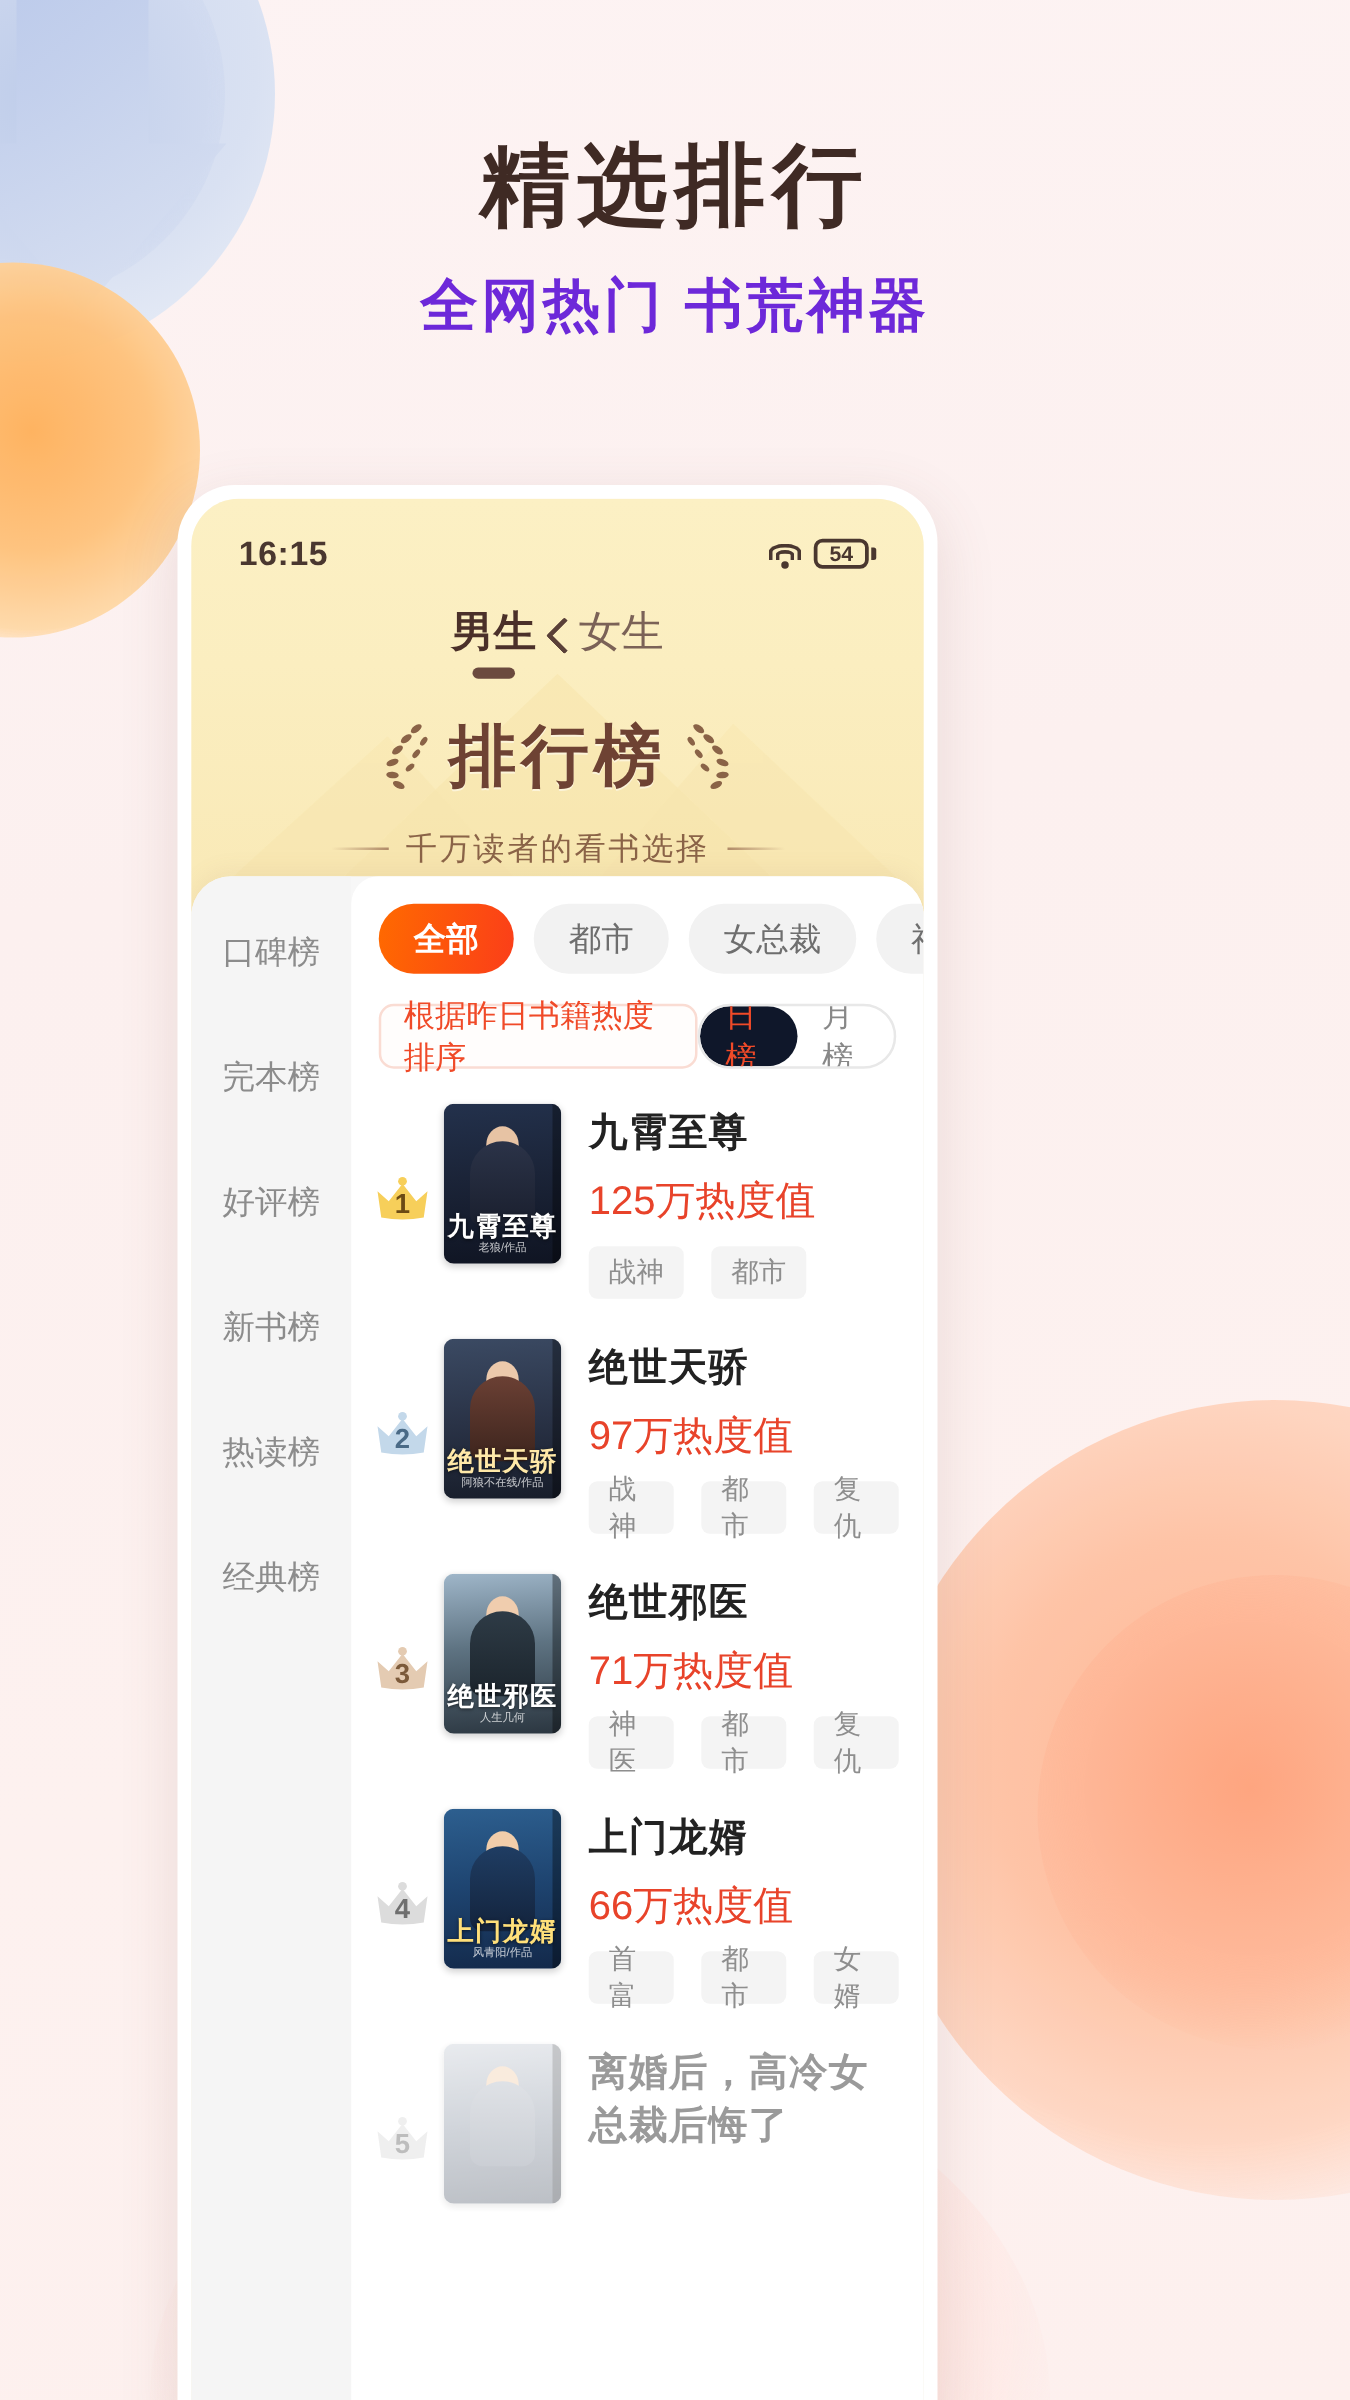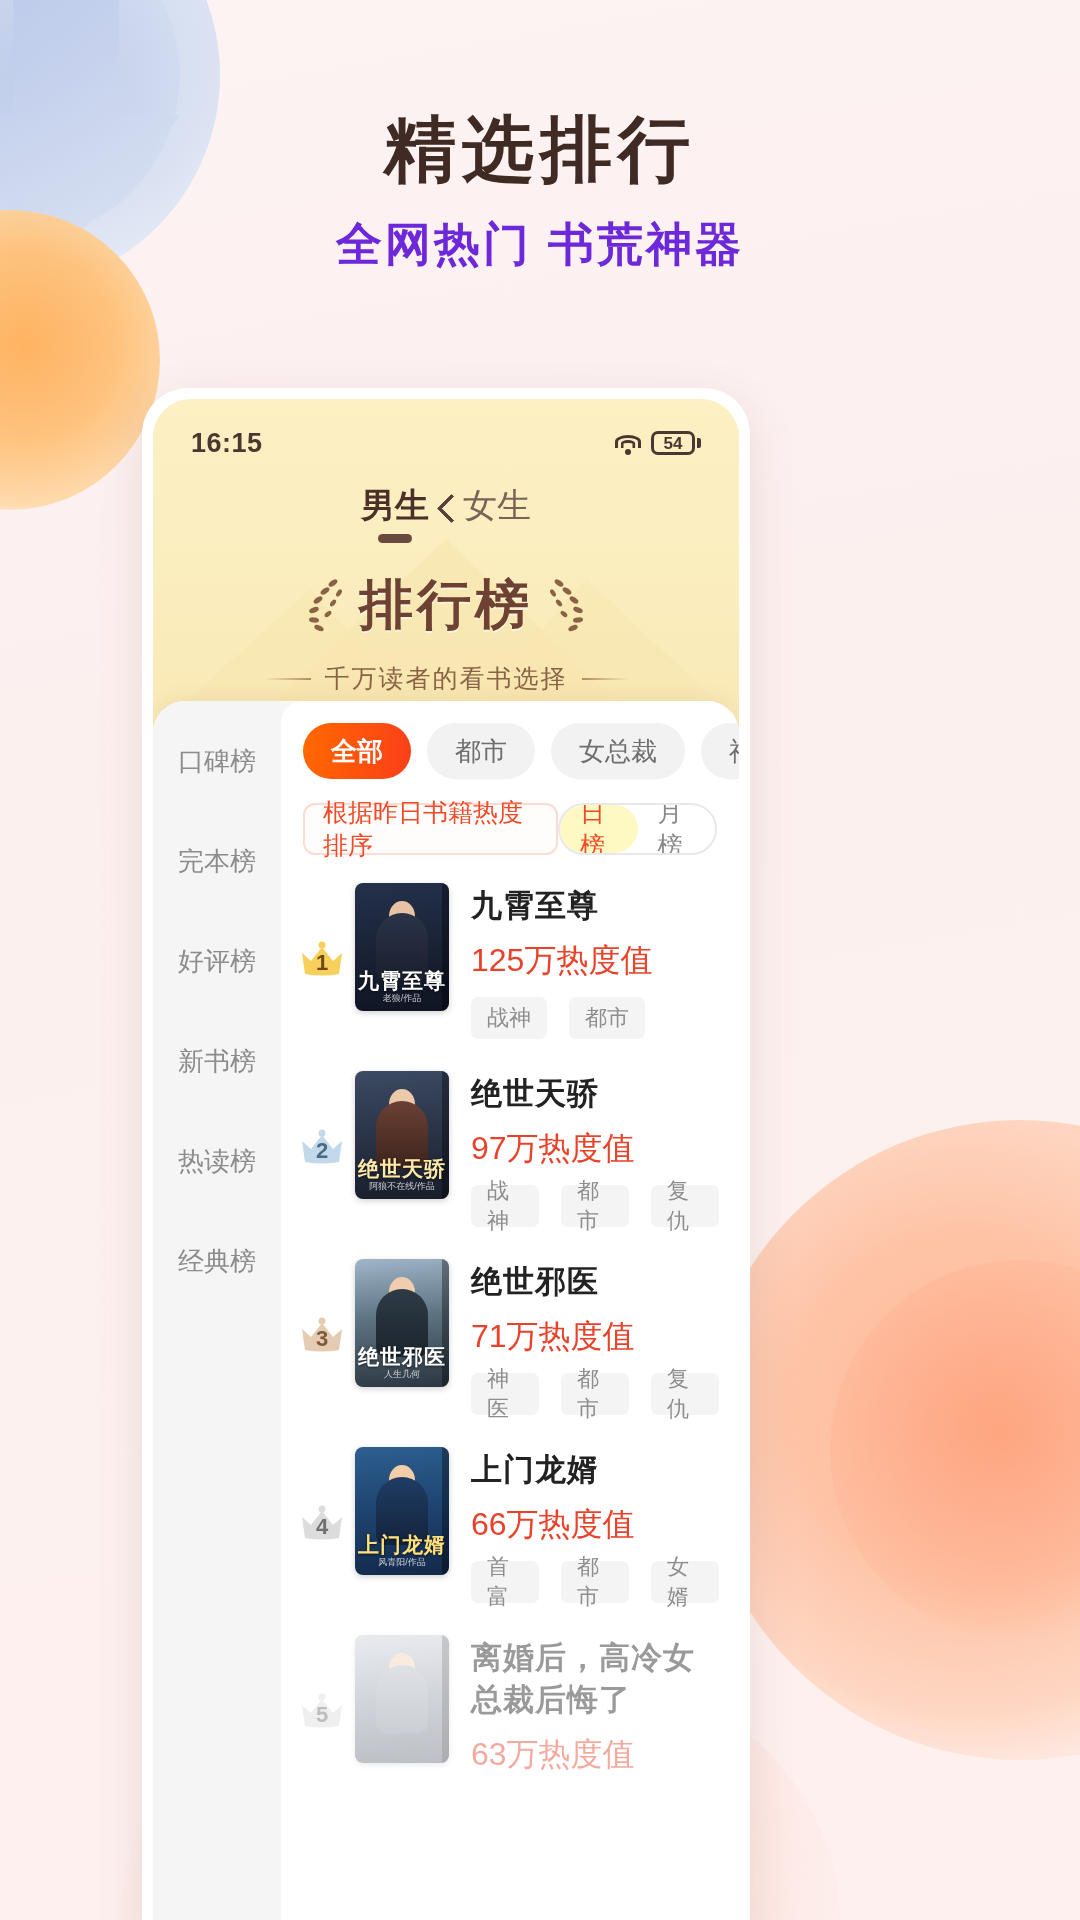--- a/index.html
+++ b/index.html
@@ -184,21 +184,21 @@
     height:52px; padding:0 18px; border:2px solid #fadcd3; border-radius:12px;
     display:flex; align-items:center; font-size:25px; color:#f04a28; background:#fffdfc;
   }
   .period {
     margin-left:auto; display:flex; height:52px; border:2px solid #e8e8e8; border-radius:26px;
     overflow:hidden; background:#fff;
   }
   .period span {
     padding:0 20px; display:flex; align-items:center; font-size:25px; color:#888;
   }
-  .period span.active { color:#f04a28; background:#fef9c3; border-radius:26px; }
+  .period span.active { color:#f04a28; background:#0f172a; border-radius:26px; }
 
   
   .books { padding:10px 0 0 0; }
   .book-row { display:flex; align-items:flex-start; padding:18px 20px 14px 12px; }
   .rank-wrap { width:58px; flex:none; display:flex; justify-content:center; padding-top:58px; }
   .crown { position:relative; width:46px; height:36px; }
   .crown svg { display:block; }
   .rank-n {
     position:absolute; left:0; right:0; top:11px; text-align:center;
     font-size:22px; font-weight:bold; color:#6b4a14; line-height:1;
@@ -486,21 +486,20 @@
             </div>
           </div>
           <div class="cover">
             <div class="cv-bg" style="background:linear-gradient(175deg,#cfd4dc 0%,#9aa3b0 50%,#6c7481 100%)"></div>
             <div class="cv-head" style="background:#f3d3b6"></div>
             <div class="cv-person" style="background:linear-gradient(180deg,#b9bfc9,#8d95a2)"></div>
             <div class="cv-spine"></div>
           </div>
           <div class="bk-info">
             <div class="bk-title">离婚后，高冷女总裁后悔了</div>
-            <div class="bk-heat">63万热度值</div>
           </div>
         </div>
 
       </div>
     </div>
   </div>
  </div>
 </div>
 
 </body></html>

